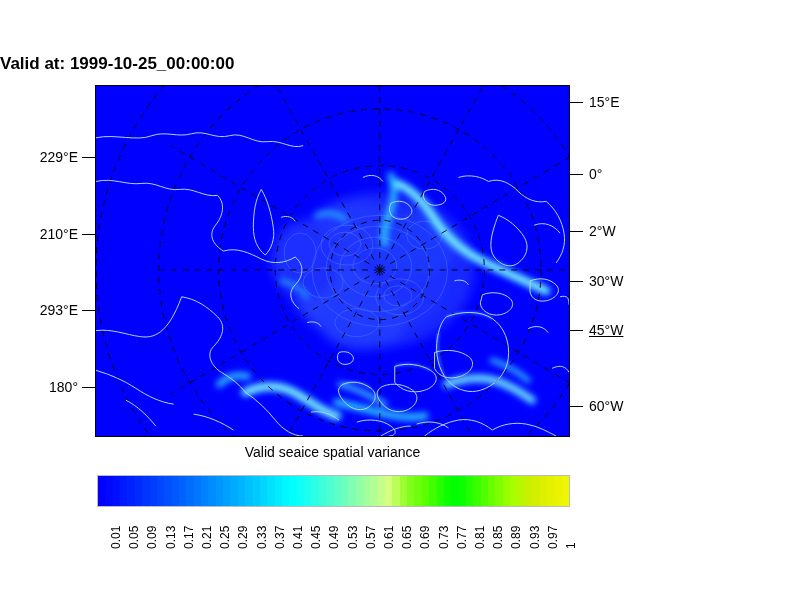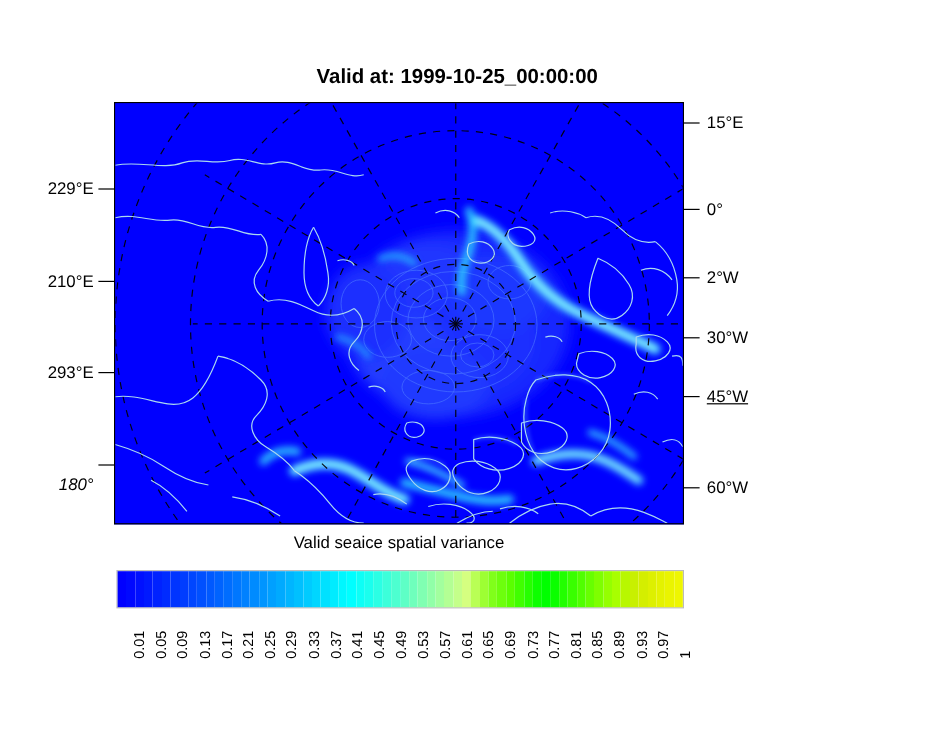--- a/index.html
+++ b/index.html
@@ -15,21 +15,21 @@
     font-family: "Liberation Sans", sans-serif;
     color: #000000;
   }
 
   
   #title {
     position: absolute;
     left: 0;
     top: 54px;
     width: 762px;
-    text-align: center;
+    text-align: left;
     font-size: 17px;
     font-weight: bold;
     letter-spacing: 0px;
     white-space: nowrap;
   }
 
   
   #map-panel {
     position: absolute;
     left: 95px;
@@ -279,21 +279,21 @@
 </div>
 
 <div class="tick-mark tick-left" style="top:157px;"></div>
 <div class="tick-mark tick-left" style="top:234px;"></div>
 <div class="tick-mark tick-left" style="top:310px;"></div>
 <div class="tick-mark tick-left" style="top:387px;"></div>
 
 <div class="axis-label axis-label-left" style="top:150px;">229°E</div>
 <div class="axis-label axis-label-left" style="top:227px;">210°E</div>
 <div class="axis-label axis-label-left" style="top:303px;">293°E</div>
-<div class="axis-label axis-label-left" style="top:396px;font-style:italic;">180°</div>
+<div class="axis-label axis-label-left" style="top:380px;">180°</div>
 
 <div class="tick-mark tick-right" style="top:102px;"></div>
 <div class="tick-mark tick-right" style="top:174px;"></div>
 <div class="tick-mark tick-right" style="top:231px;"></div>
 <div class="tick-mark tick-right" style="top:281px;"></div>
 <div class="tick-mark tick-right" style="top:330px;"></div>
 <div class="tick-mark tick-right" style="top:406px;"></div>
 
 <div class="axis-label axis-label-right" style="top:95px;">15°E</div>
 <div class="axis-label axis-label-right" style="top:167px;">0°</div>

